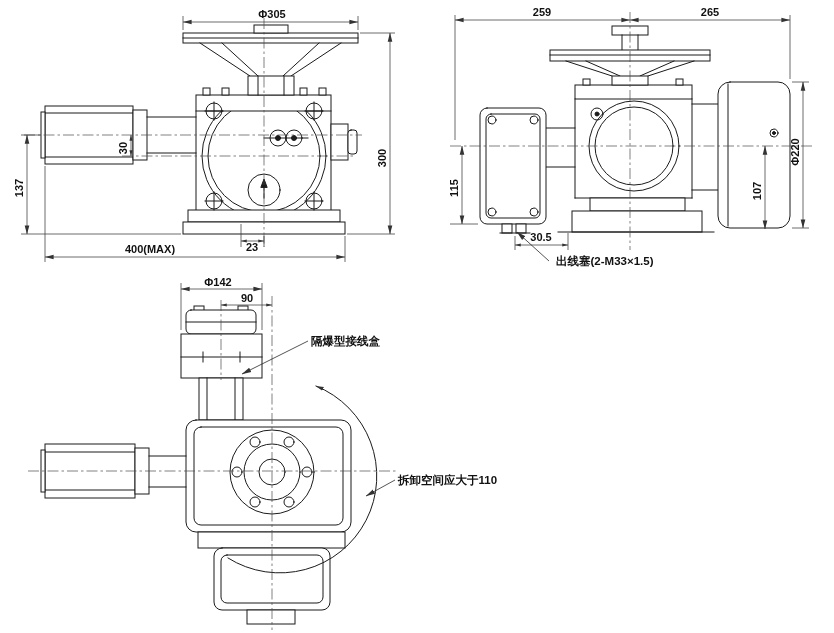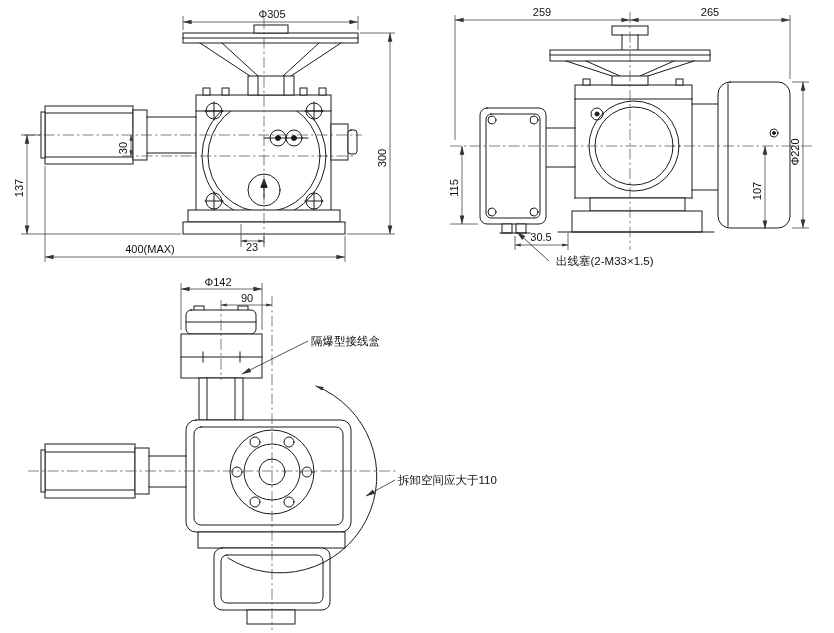--- a/index.html
+++ b/index.html
@@ -1,16 +1,16 @@
 <!DOCTYPE html>
 <html><head>
 <meta charset="utf-8">
 <style>
   html,body{margin:0;padding:0;background:#ffffff;}
-  .sheet{width:834px;height:633px;background:#ffffff;overflow:hidden;position:relative;}
+  .sheet{width:834px;height:633px;background:#ffffff;overflow:hidden;position:relative;font-weight:bold;}
   svg{display:block;}
   svg text{font-family:"Liberation Sans","DejaVu Sans",sans-serif;font-size:11px;fill:#111;stroke:none;}
   svg text.cjk{font-size:11.5px;}
 </style>
 </head>
 <body>
 
 <div class="sheet">
 <svg width="834" height="633" viewBox="0 0 834 633">
   <defs>

